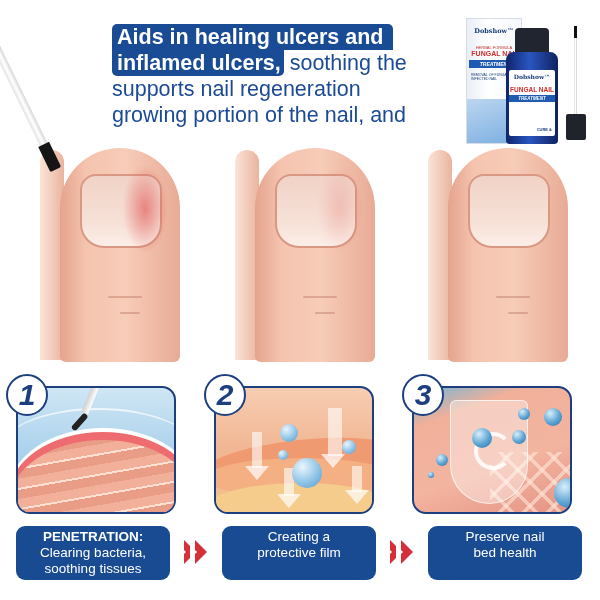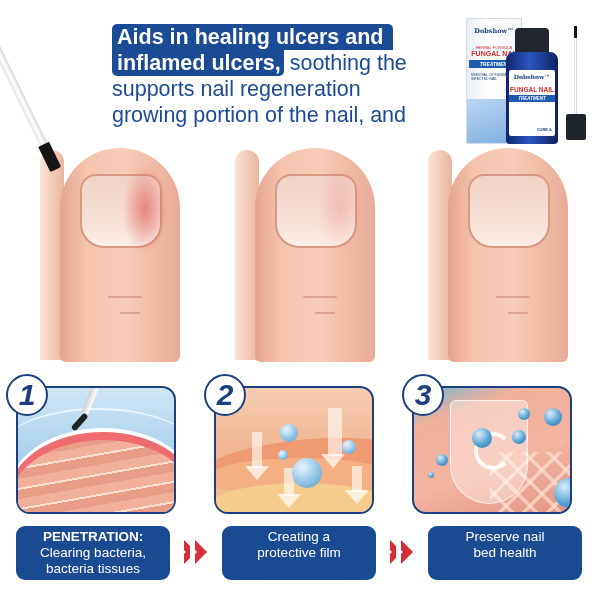--- a/index.html
+++ b/index.html
@@ -198,21 +198,21 @@
     <div class="bubble" style="left:130px; top:20px; width:18px; height:18px;"></div>
     <div class="bubble" style="left:22px; top:66px; width:12px; height:12px;"></div>
     <div class="bubble" style="left:140px; top:90px; width:30px; height:30px;"></div>
     <div class="bubble" style="left:14px; top:84px; width:6px; height:6px;"></div>
   </div>
 </div>
 
 <div class="caption" style="left:16px;">
   <span class="c-title">PENETRATION:</span>
   <span class="c-text">Clearing bacteria,</span>
-  <span class="c-text">bacteria tissues</span>
+  <span class="c-text">soothing tissues</span>
 </div>
 <div class="chev" style="left:184px;">
     <span style="left:0;"></span>
     <span style="left:11px;"></span>
   </div>
 
 <div class="caption" style="left:222px;">
   <span class="c-text">Creating a</span>
   <span class="c-text">protective film</span>
 </div>

